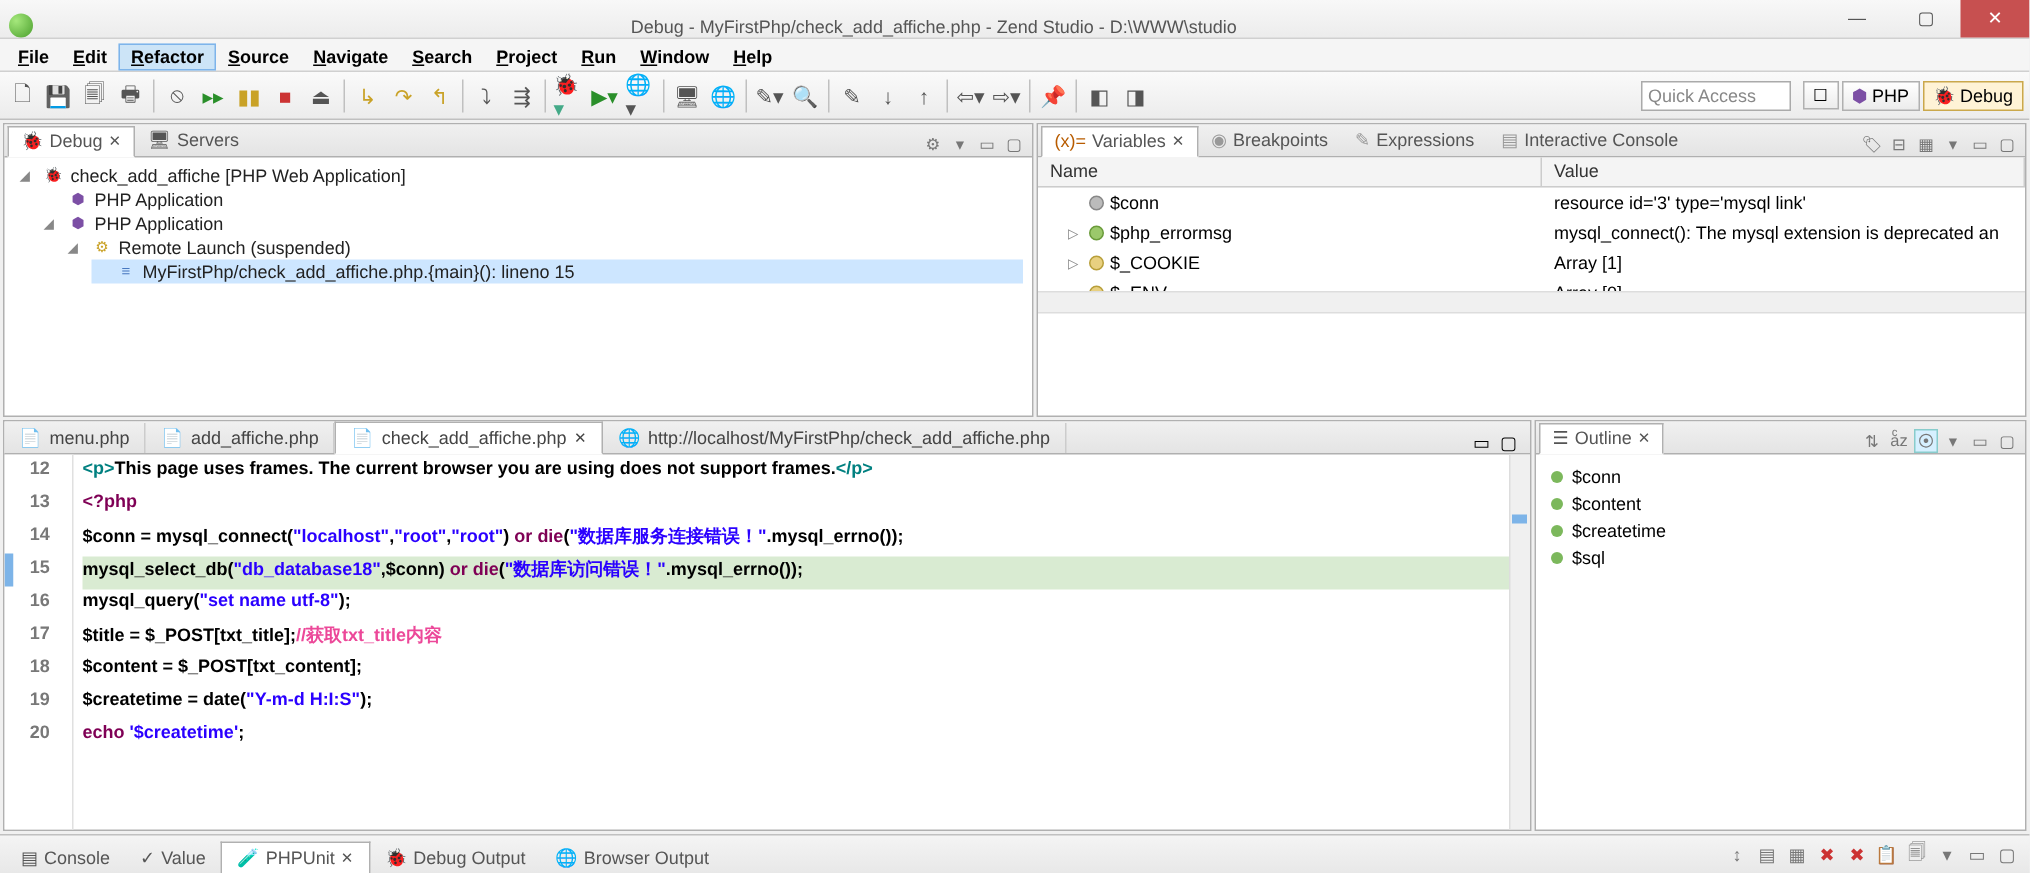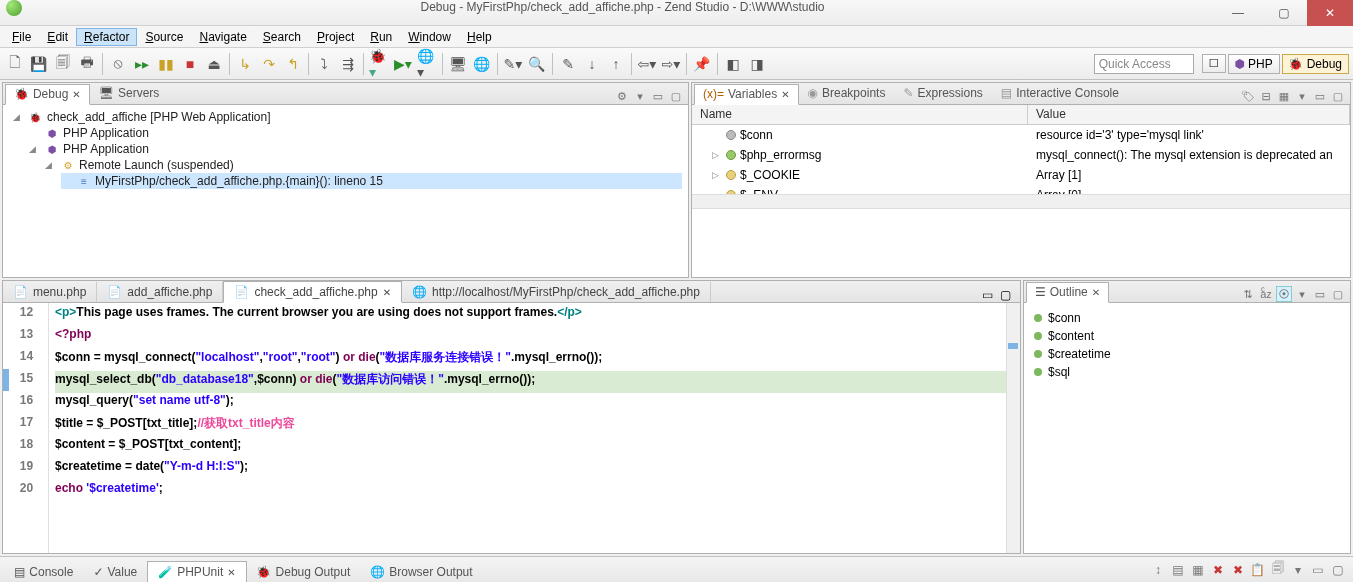--- a/index.html
+++ b/index.html
@@ -1,27 +1,27 @@
 <!DOCTYPE html>
 <html><head>
 <meta charset="utf-8">
 <style>
 * { margin:0; padding:0; box-sizing:border-box; font-family:"Segoe UI",Tahoma,sans-serif; font-size:12px; }
 body { width:1353px; height:582px; background:#f0f0f0; overflow:hidden; display:flex; flex-direction:column; }
 
 
-.titlebar { height:26px; background:linear-gradient(#f8f8f8,#ececec); display:flex; align-items:flex-start; border-bottom:1px solid #d0d0d0; }
+.titlebar { height:26px; background:linear-gradient(#f8f8f8,#ececec); display:flex; align-items:flex-end; border-bottom:1px solid #d0d0d0; }
 .tb-icon { width:16px; height:16px; margin:0 8px 0 6px; background:radial-gradient(circle at 30% 30%,#a5e87c,#4a9f2c); border-radius:50%; }
 .tb-title { flex:1; text-align:center; color:#555; font-size:12px; }
 .tb-btns { display:flex; }
 .tb-btn { width:46px; height:26px; display:flex; align-items:center; justify-content:center; color:#555; }
 .tb-btn.close { background:#c75050; color:#fff; }
 
 
-.menubar { height:22px; background:#f5f5f5; display:flex; align-items:center; padding:0 4px; border-bottom:1px solid #d0d0d0; }
+.menubar { height:22px; background:#f5f5f5; display:flex; align-items:flex-end; padding:0 4px; border-bottom:1px solid #d0d0d0;font-weight:bold; }
 .menuitem { padding:2px 8px; cursor:default; }
 .menuitem.sel { background:#cce4f7; border:1px solid #7eb4ea; padding:1px 7px; }
 
 
 .toolbar { height:32px; background:linear-gradient(#fafafa,#ececec); border-bottom:1px solid #c0c0c0; display:flex; align-items:center; padding:0 4px; gap:2px; }
 .tbtn { width:22px; height:22px; display:flex; align-items:center; justify-content:center; border:1px solid transparent; font-size:14px; color:#555; }
 .tsep { width:1px; height:22px; background:#c0c0c0; margin:0 2px; }
 .quick { margin-left:auto; width:100px; height:20px; border:1px solid #aaa; background:#fff; padding:0 4px; color:#888; display:flex; align-items:center; }
 .persp { display:flex; align-items:center; gap:2px; margin-left:6px; }
 .pbtn { padding:2px 6px; border:1px solid #b0b0b0; background:linear-gradient(#fff,#ececec); display:flex; align-items:center; gap:3px; font-size:11px; }

